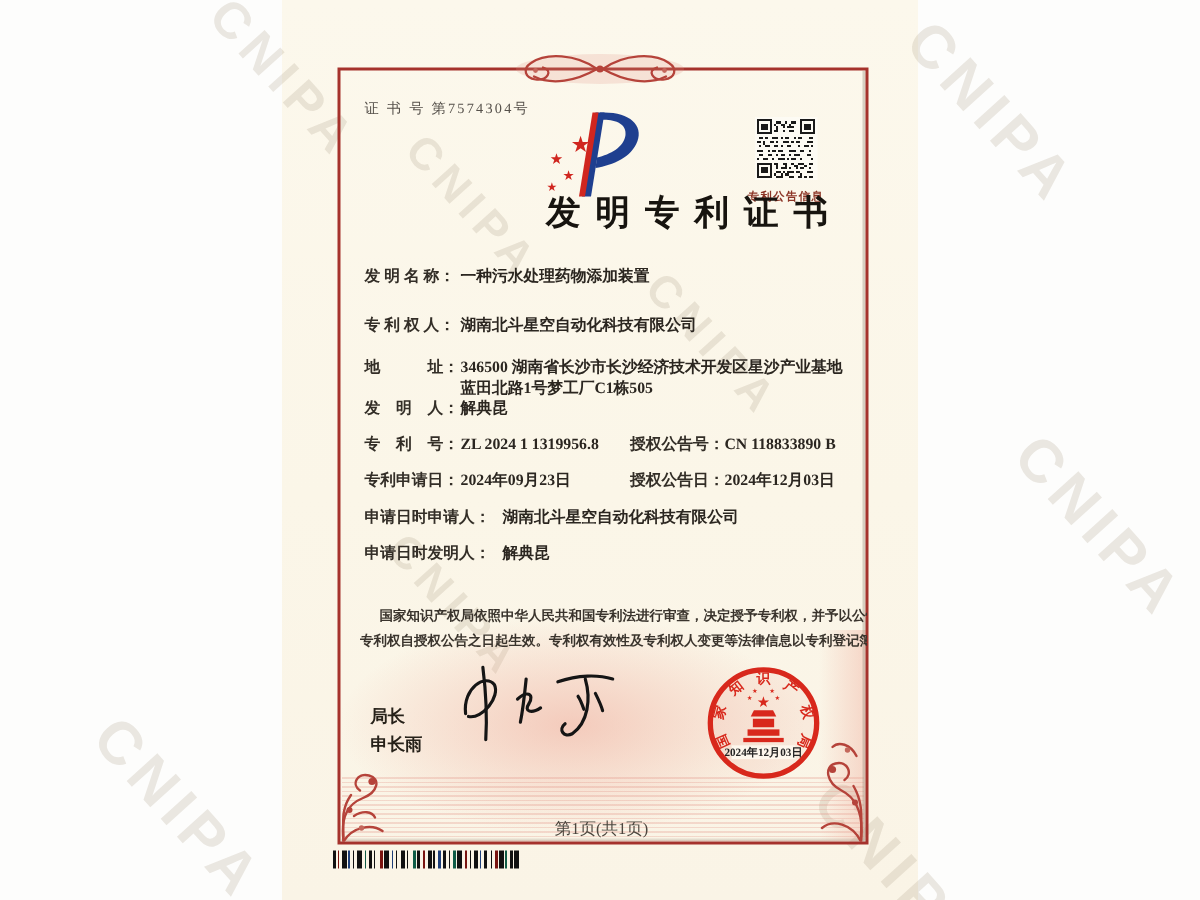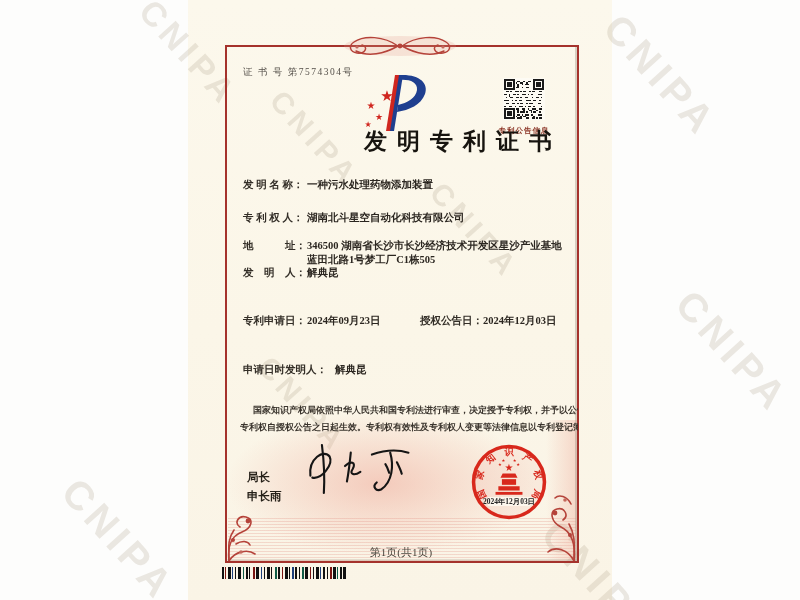--- a/index.html
+++ b/index.html
@@ -233,25 +233,34 @@
     </div>
     <div class="row" style="top:211px;">
       <span class="lbl">专 利 权 人：</span><span class="val">湖南北斗星空自动化科技有限公司</span>
     </div>
     <div class="row" style="top:239px;">
       <span class="lbl">地　　　址：</span><span class="val wrap">346500 湖南省长沙市长沙经济技术开发区星沙产业基地蓝田北路1号梦工厂C1栋505</span>
     </div>
     <div class="row" style="top:266px;">
       <span class="lbl">发　明　人：</span><span class="val">解典昆</span>
     </div>
+    <div class="row" style="top:290px;">
+      <span class="lbl">专　利　号：</span><span class="val">ZL 2024 1 1319956.8</span>
+      <span class="pair2">
+        <span class="lbl" style="min-width:0;">授权公告号：</span><span class="val">CN 118833890 B</span>
+      </span>
+    </div>
     <div class="row" style="top:314px;">
       <span class="lbl">专利申请日：</span><span class="val">2024年09月23日</span>
       <span class="pair2">
         <span class="lbl" style="min-width:0;">授权公告日：</span><span class="val">2024年12月03日</span>
       </span>
+    </div>
+    <div class="row" style="top:339px;">
+      <span class="lbl" style="min-width:92px;">申请日时申请人：</span><span class="val">湖南北斗星空自动化科技有限公司</span>
     </div>
     <div class="row" style="top:363px;">
       <span class="lbl" style="min-width:92px;">申请日时发明人：</span><span class="val">解典昆</span>
     </div>
 
     <div class="statement">
       <div class="l1">国家知识产权局依照中华人民共和国专利法进行审查，决定授予专利权，并予以公告。</div>
       <div class="l2">专利权自授权公告之日起生效。专利权有效性及专利权人变更等法律信息以专利登记簿记载为准。</div>
     </div>
 

